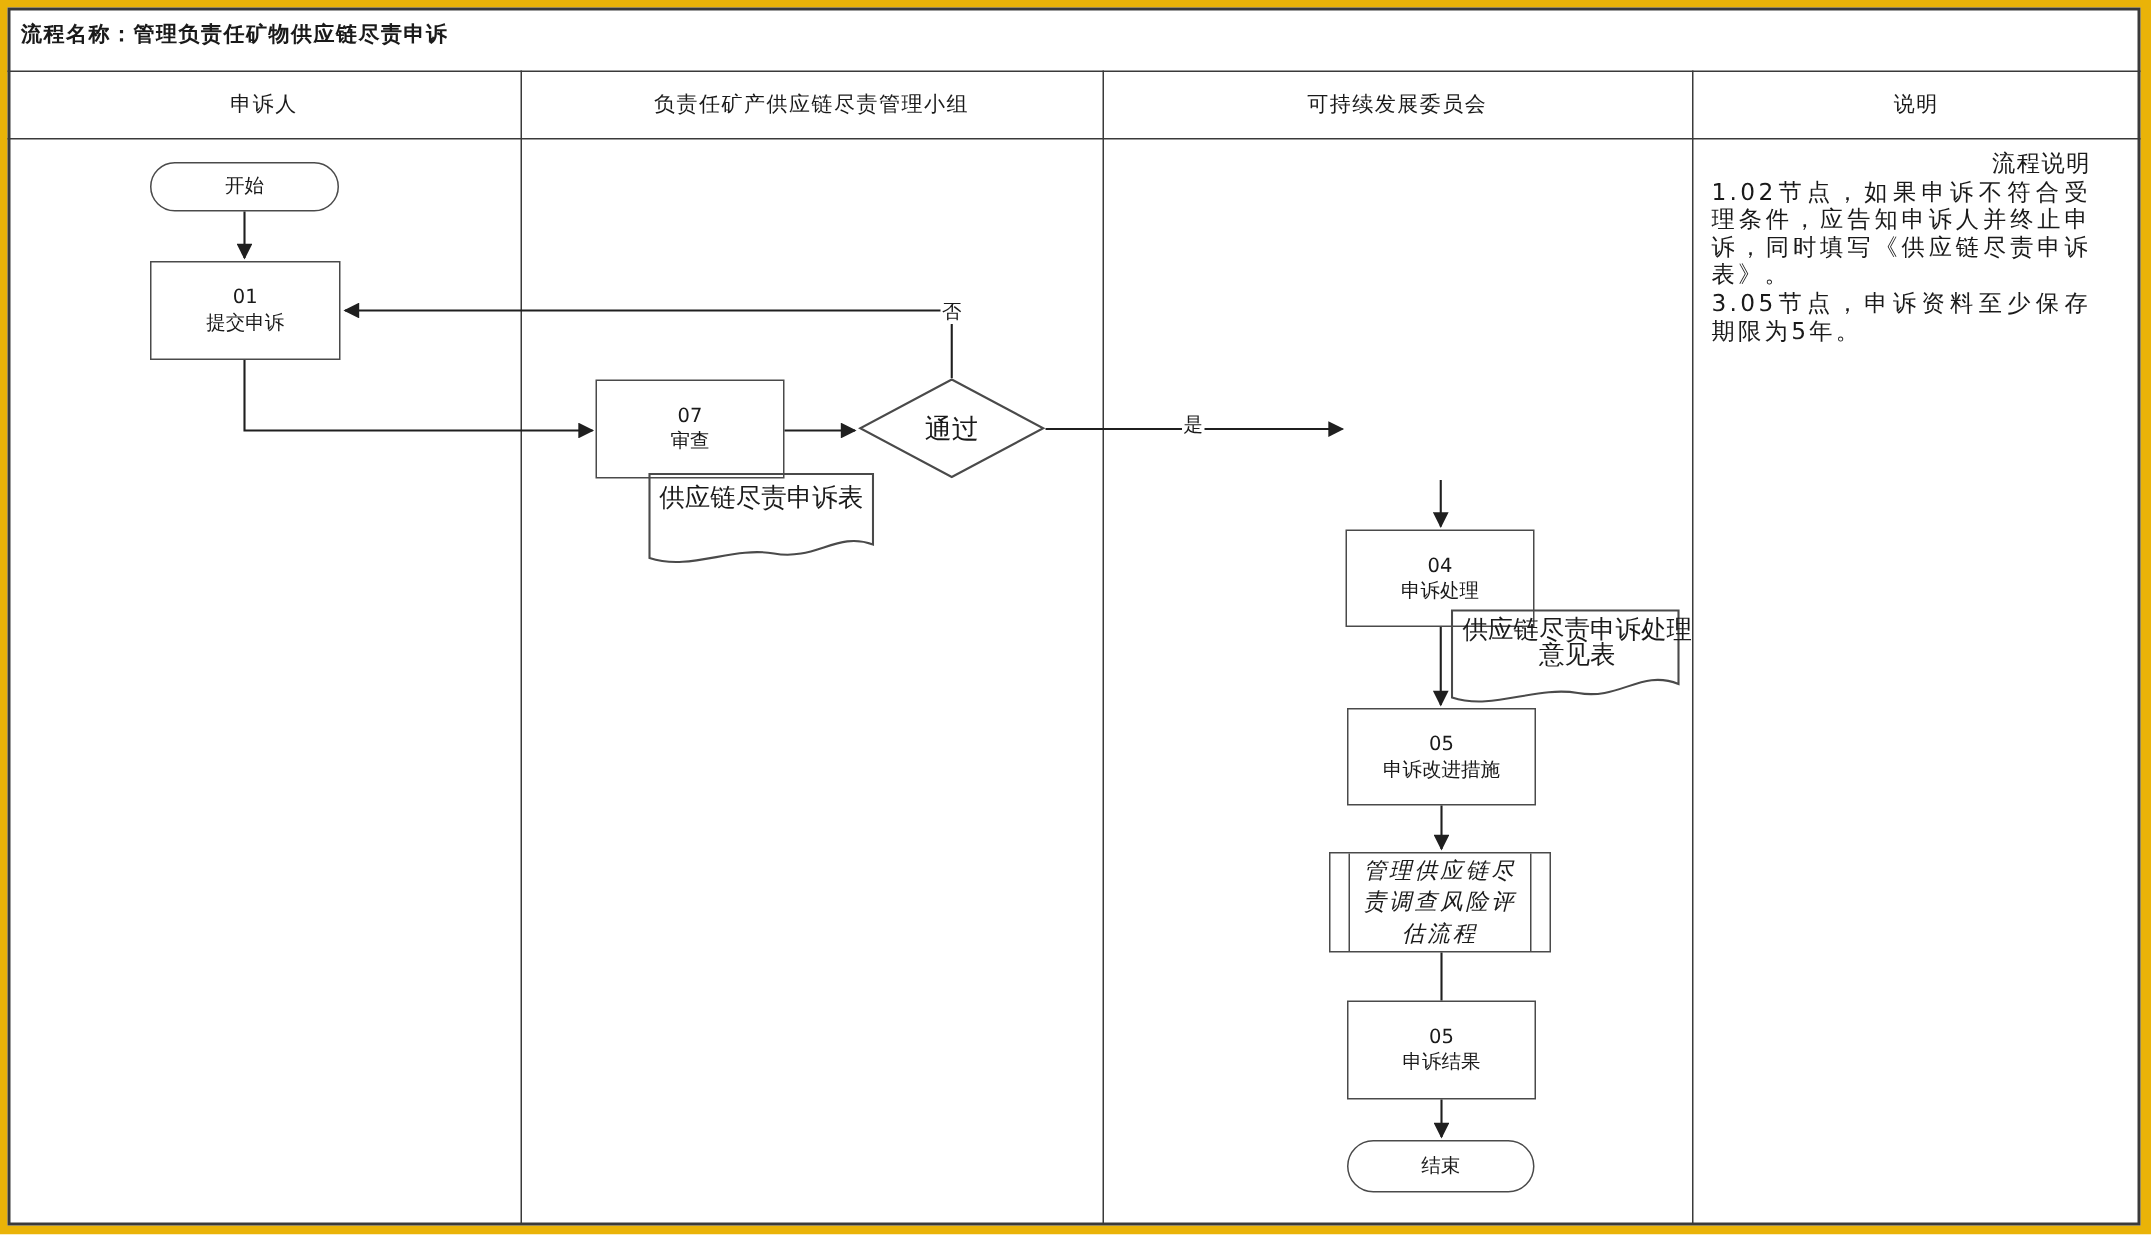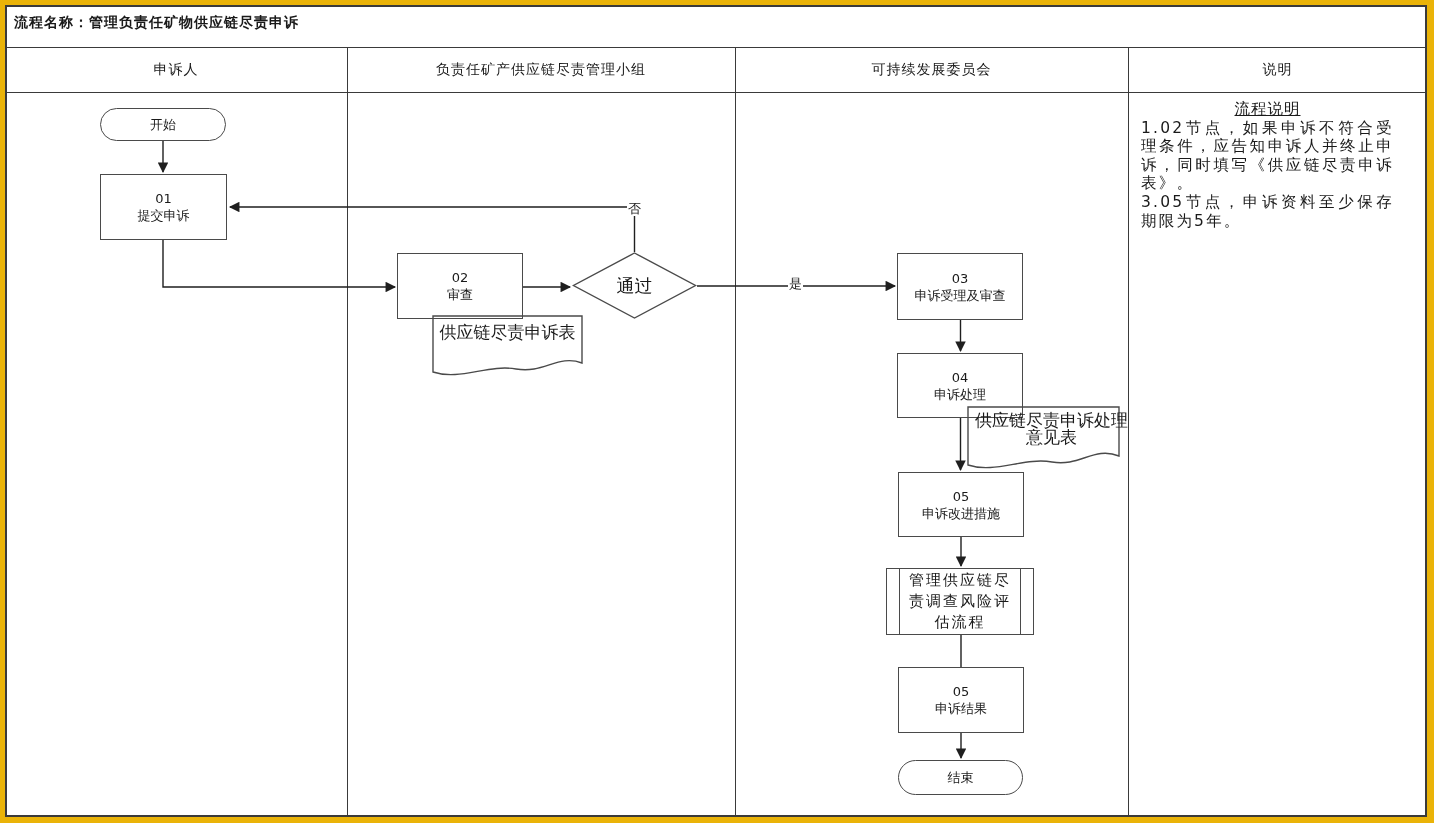--- a/index.html
+++ b/index.html
@@ -45,21 +45,21 @@
   #n-handle {left:897px;top:353px;width:126px;height:65px;}
   #n-improve{left:898px;top:472px;width:126px;height:65px;}
   #n-result {left:898px;top:667px;width:126px;height:66px;}
   #n-end    {left:898px;top:760px;width:125px;height:35px;}
 
   
   #n-subproc{left:886px;top:568px;width:148px;height:67px;font-size:15px;
              letter-spacing:2px;line-height:21px;white-space:normal;}
   #n-subproc .bar{position:absolute;top:0;bottom:0;width:1.4px;background:#4a4a4a;}
   #n-subproc .bar.l{left:12px;} #n-subproc .bar.r{right:12px;}
-  #n-subproc .sp-label{width:108px;margin:0 auto;}
+  #n-subproc .sp-label{width:108px;margin:0 auto;font-style:italic;}
 
   
   .diamond{position:absolute;left:572px;top:252px;width:125px;height:67px;z-index:3;}
   .diamond svg{position:absolute;left:0;top:0;}
   .diamond .d-label{position:absolute;left:0;top:0;width:100%;height:100%;
         display:flex;align-items:center;justify-content:center;font-size:18px;}
 
   
   .doc{position:absolute;z-index:4;}
   .doc svg{position:absolute;left:0;top:0;}
@@ -75,21 +75,21 @@
 
   
   .edge-label{position:absolute;z-index:6;background:#fff;font-size:13px;
         padding:0 1px;line-height:15px;}
   #el-no {left:627px;top:201px;}
   #el-yes{left:788px;top:276px;}
 
   
   .notes{position:absolute;left:1141px;top:100px;width:253px;font-size:15.5px;
          line-height:18.6px;letter-spacing:2.2px;text-align:justify;}
-  .notes .note-heading{text-align:center;letter-spacing:1px;text-decoration:underline;}
+  .notes .note-heading{text-align:right;letter-spacing:1px;}
   .notes .note-item{text-align:justify;}
 </style>
 </head>
 <body>
 
 <div id="stage">
 
   <div class="frame"></div>
   <div class="hline" id="hl-title"></div>
   <div class="hline" id="hl-head"></div>
@@ -100,24 +100,22 @@
   <div class="title">流程名称：管理负责任矿物供应链尽责申诉</div>
 
   <div class="lane-h" id="lh-1">申诉人</div>
   <div class="lane-h" id="lh-2">负责任矿产供应链尽责管理小组</div>
   <div class="lane-h" id="lh-3">可持续发展委员会</div>
   <div class="lane-h" id="lh-4">说明</div>
 
   <div class="node terminal" id="n-start">开始</div>
   <div class="node" id="n-submit">01
 提交申诉</div>
-  <div class="node" id="n-review">02
+  <div class="node" id="n-review">07
 审查</div>
-  <div class="node" id="n-accept">03
-申诉受理及审查</div>
   <div class="node" id="n-handle">04
 申诉处理</div>
   <div class="node" id="n-improve">05
 申诉改进措施</div>
   <div class="node" id="n-result">05
 申诉结果</div>
   <div class="node terminal" id="n-end">结束</div>
 
   <div class="node" id="n-subproc">
     <span class="bar l"></span>

